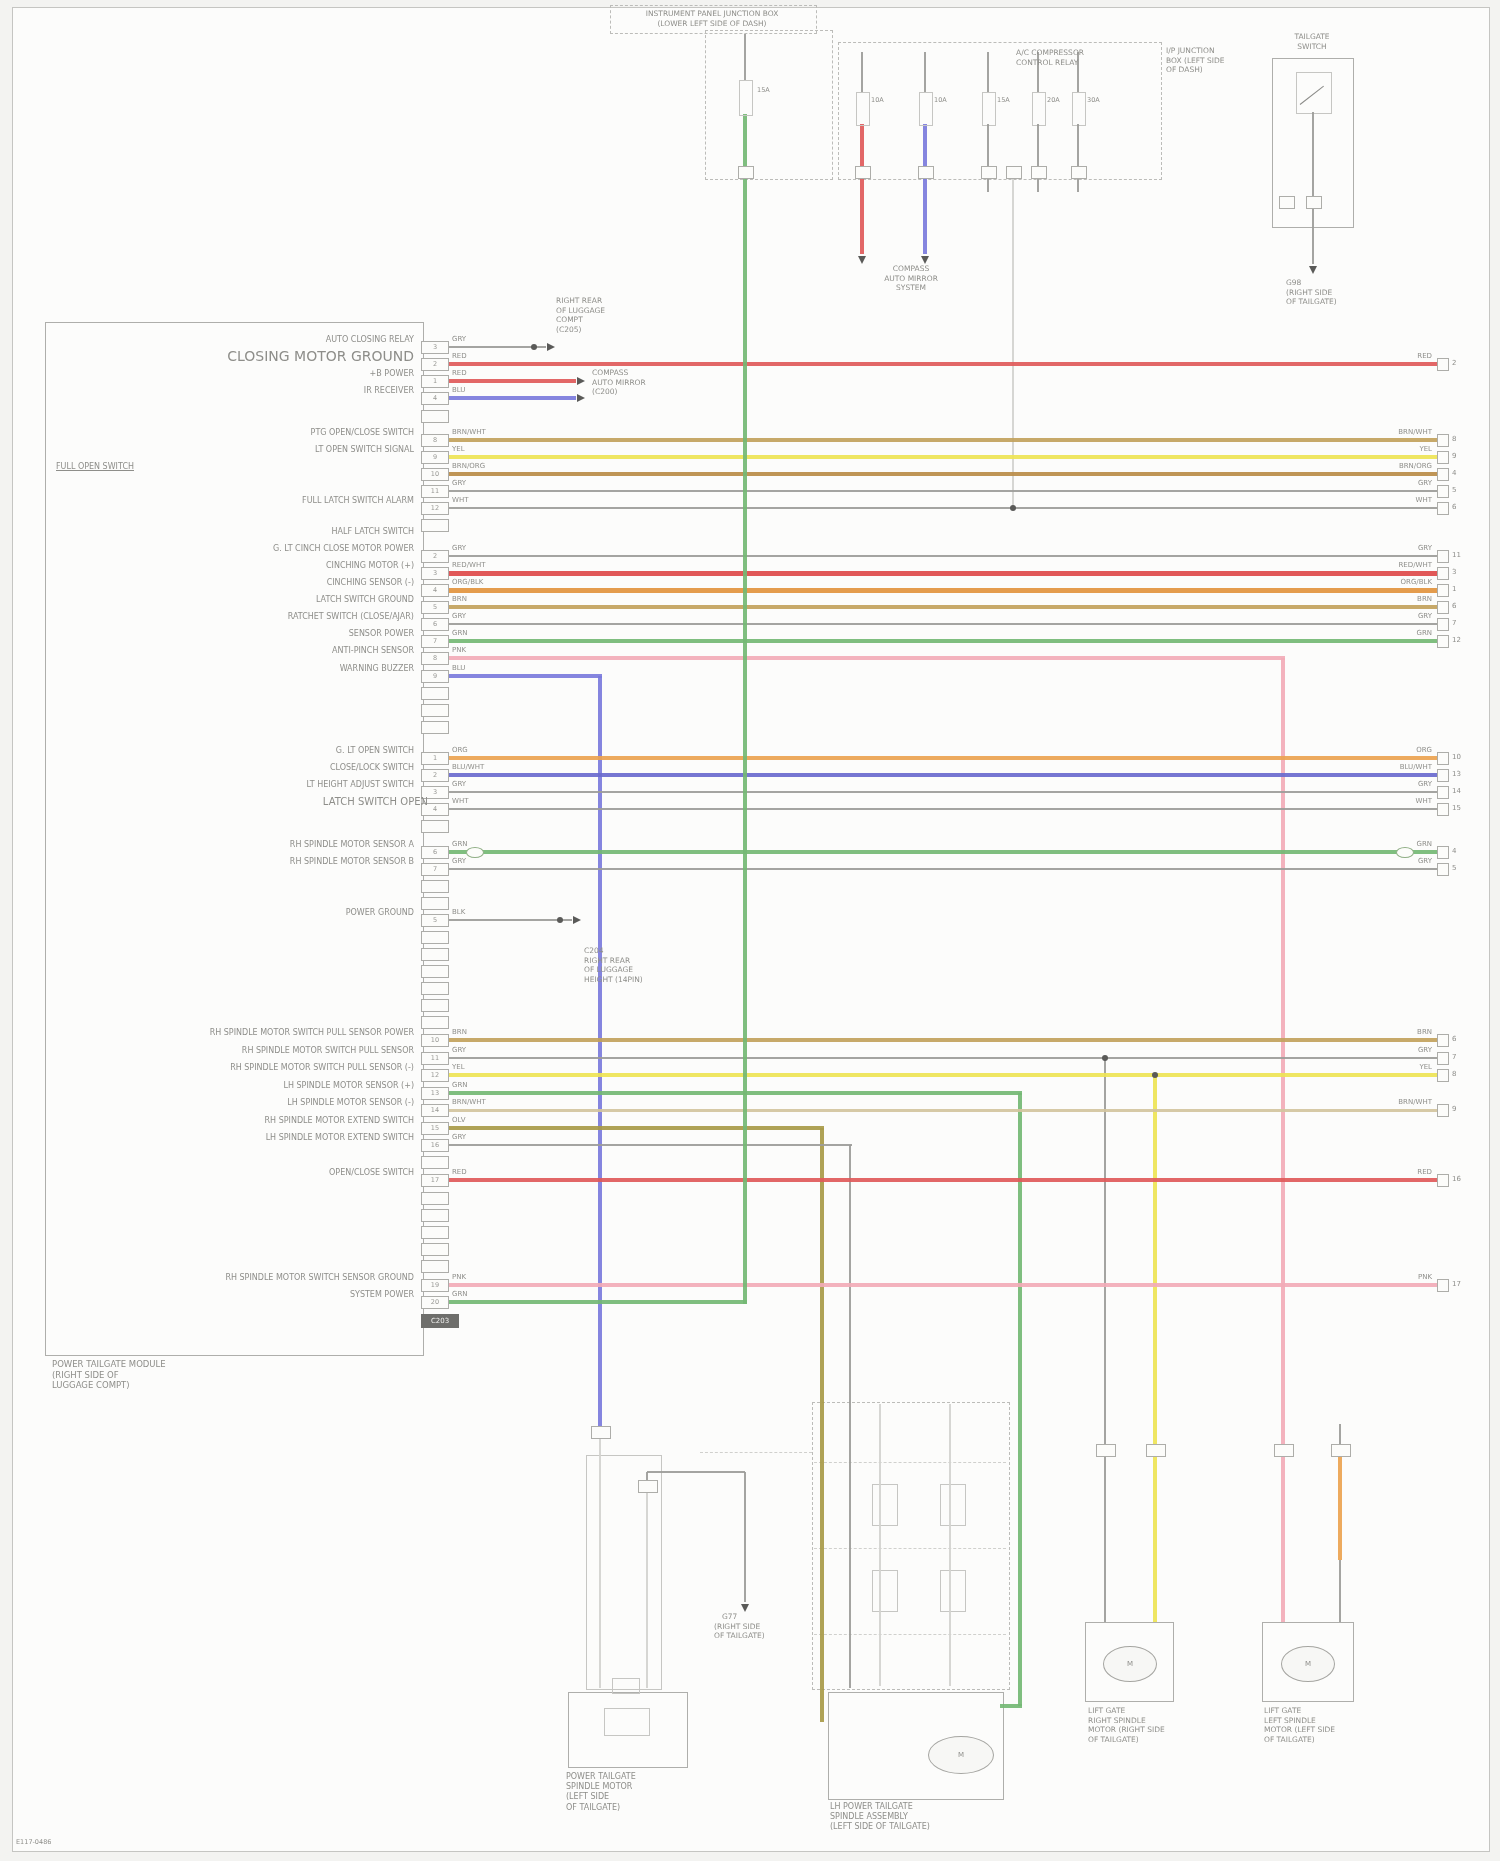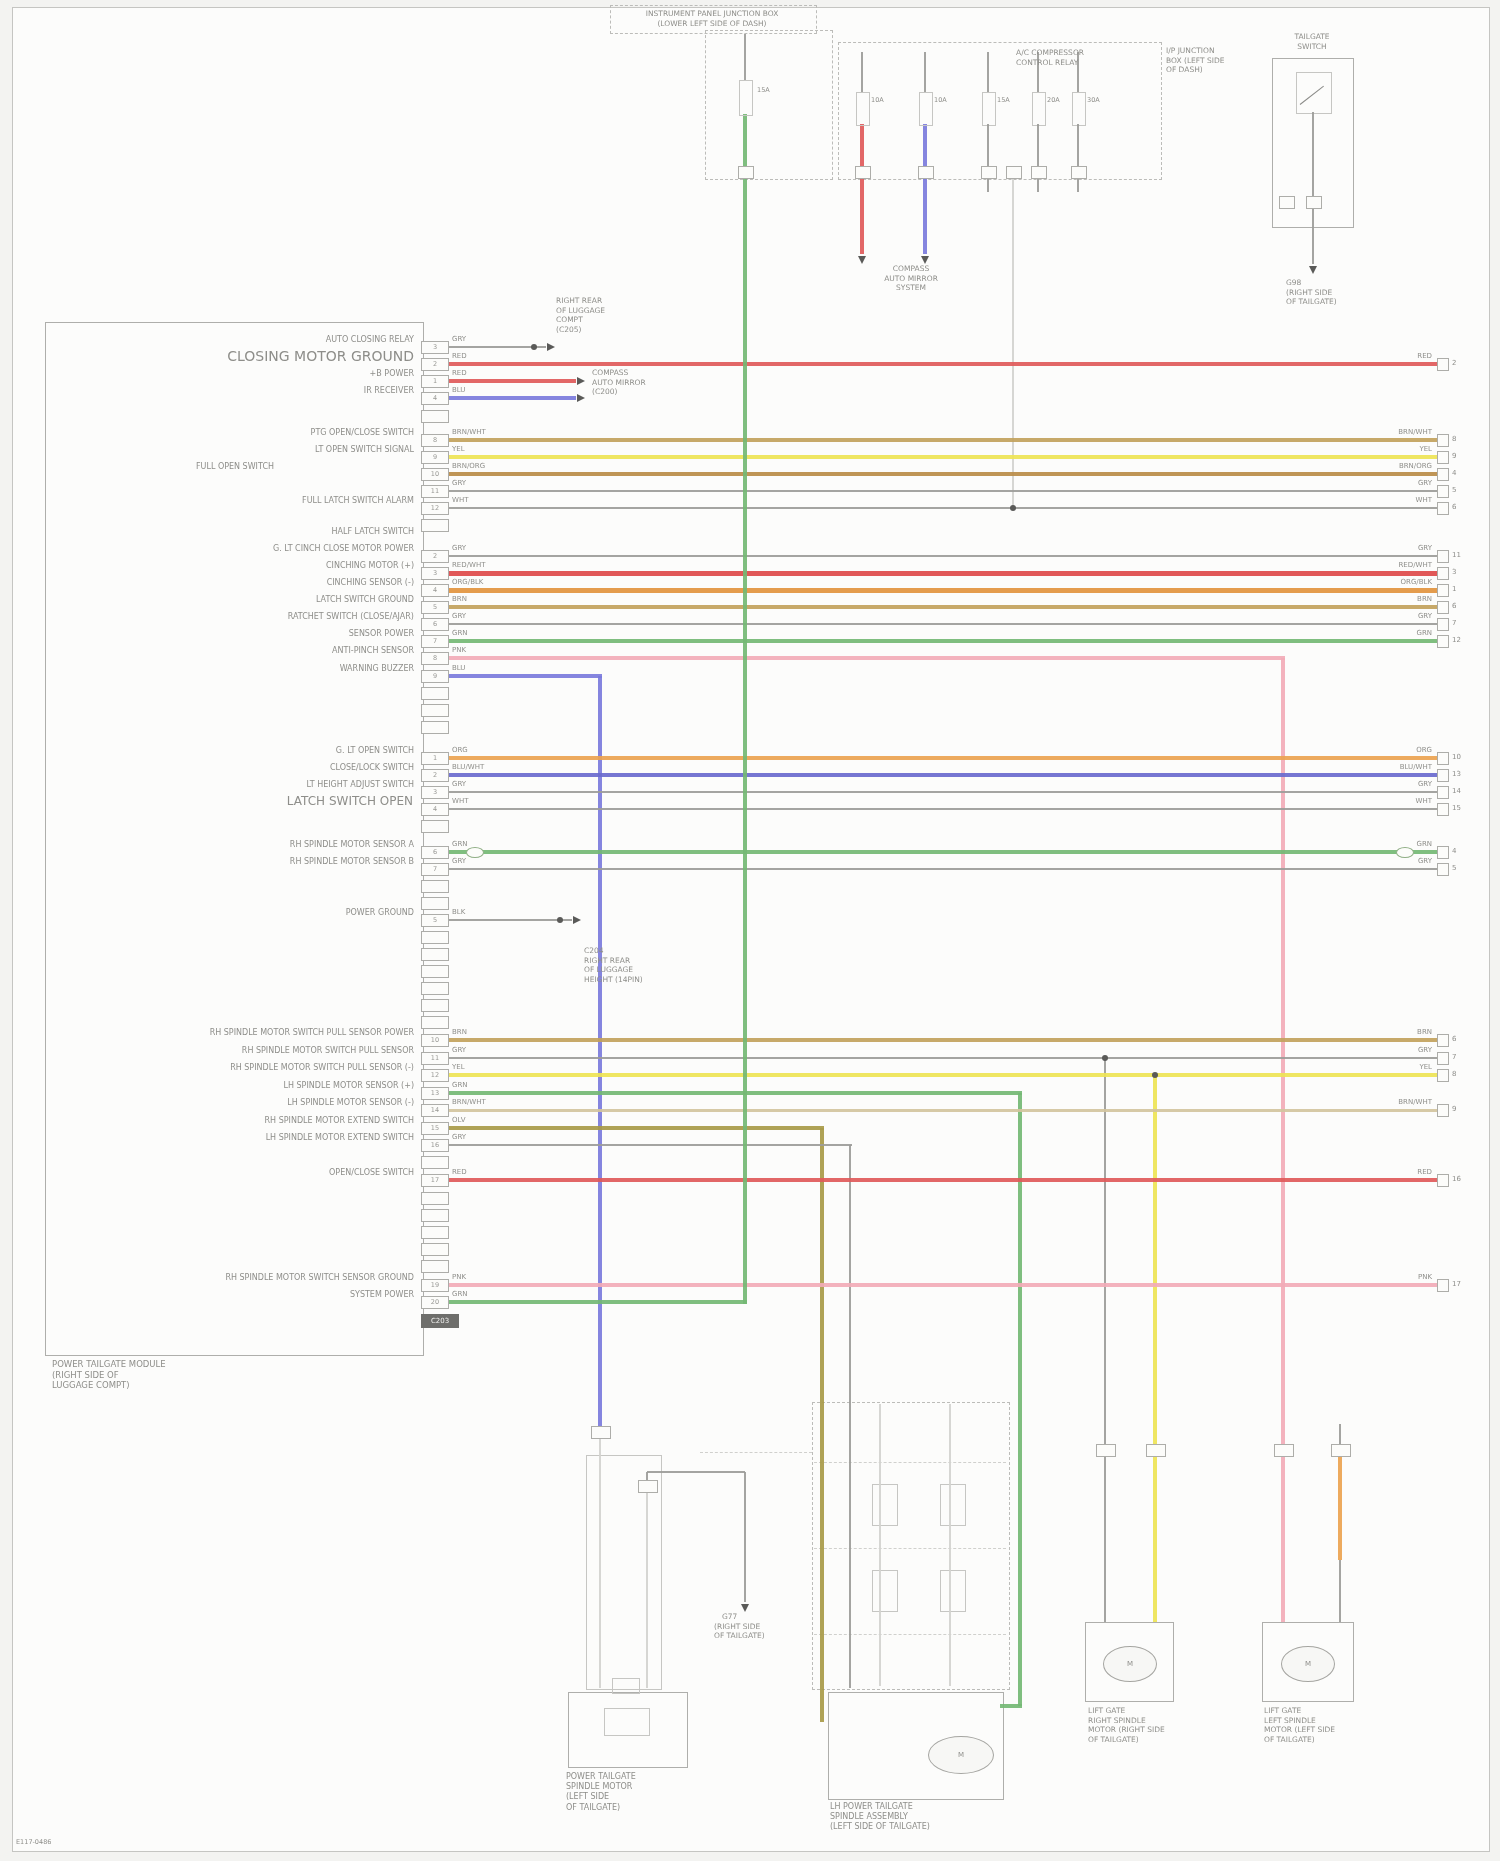--- a/index.html
+++ b/index.html
@@ -84,21 +84,21 @@
     <div class="lbl" style="left: 1452px; top: 435px; width: 18px; text-align: left; font-size: 7px;">8</div>
     <div class="wire" style="left: 447px; top: 455px; width: 998px; height: 4px; background: rgb(238, 228, 85);"></div>
     <div class="pin" style="left: 421px; top: 451px; width: 26px;">9</div>
     <div class="lbl" style="left: 56px; top: 445px; width: 358px; text-align: right; font-size: 8px;">LT OPEN SWITCH SIGNAL</div>
     <div class="lbl" style="left: 452px; top: 445px; width: 70px; text-align: left; font-size: 7px;">YEL</div>
     <div class="lbl" style="left: 1322px; top: 445px; width: 110px; text-align: right; font-size: 7px;">YEL</div>
     <div class="pin" style="left: 1437px; top: 451px; width: 10px;"></div>
     <div class="lbl" style="left: 1452px; top: 452px; width: 18px; text-align: left; font-size: 7px;">9</div>
     <div class="wire" style="left: 447px; top: 472px; width: 998px; height: 4px; background: rgb(186, 140, 72);"></div>
     <div class="pin" style="left: 421px; top: 468px; width: 26px;">10</div>
-    <div class="lbl" style="left: 56px; top: 462px; width: 358px; text-align: center; font-size: 8px;">FULL OPEN SWITCH</div>
+    <div class="lbl" style="left: 56px; top: 462px; width: 358px; text-align: left; font-size: 8px; text-decoration: underline;">FULL OPEN SWITCH</div>
     <div class="lbl" style="left: 452px; top: 462px; width: 70px; text-align: left; font-size: 7px;">BRN/ORG</div>
     <div class="lbl" style="left: 1322px; top: 462px; width: 110px; text-align: right; font-size: 7px;">BRN/ORG</div>
     <div class="pin" style="left: 1437px; top: 468px; width: 10px;"></div>
     <div class="lbl" style="left: 1452px; top: 469px; width: 18px; text-align: left; font-size: 7px;">4</div>
     <div class="wire" style="left: 447px; top: 490px; width: 998px; height: 2px; background: rgb(156, 156, 153);"></div>
     <div class="pin" style="left: 421px; top: 485px; width: 26px;">11</div>
     <div class="lbl" style="left: 56px; top: 479px; width: 358px; text-align: right; font-size: 8px; margin-top: 48px;">HALF LATCH SWITCH</div>
     <div class="lbl" style="left: 452px; top: 479px; width: 70px; text-align: left; font-size: 7px;">GRY</div>
     <div class="lbl" style="left: 1322px; top: 479px; width: 110px; text-align: right; font-size: 7px;">GRY</div>
     <div class="pin" style="left: 1437px; top: 485px; width: 10px;"></div>
@@ -178,21 +178,21 @@
     <div class="lbl" style="left: 1452px; top: 770px; width: 18px; text-align: left; font-size: 7px;">13</div>
     <div class="wire" style="left: 447px; top: 791px; width: 998px; height: 2px; background: rgb(156, 156, 153);"></div>
     <div class="pin" style="left: 421px; top: 786px; width: 26px;">3</div>
     <div class="lbl" style="left: 56px; top: 780px; width: 358px; text-align: right; font-size: 8px;">LT HEIGHT ADJUST SWITCH</div>
     <div class="lbl" style="left: 452px; top: 780px; width: 70px; text-align: left; font-size: 7px;">GRY</div>
     <div class="lbl" style="left: 1322px; top: 780px; width: 110px; text-align: right; font-size: 7px;">GRY</div>
     <div class="pin" style="left: 1437px; top: 786px; width: 10px;"></div>
     <div class="lbl" style="left: 1452px; top: 787px; width: 18px; text-align: left; font-size: 7px;">14</div>
     <div class="wire" style="left: 447px; top: 808px; width: 998px; height: 2px; background: rgb(156, 156, 153);"></div>
     <div class="pin" style="left: 421px; top: 803px; width: 26px;">4</div>
-    <div class="lbl" style="left: 55px; top: 797px; width: 358px; text-align: right; font-size: 12px;">LATCH SWITCH OPEN</div>
+    <div class="lbl" style="left: 70px; top: 797px; width: 358px; text-align: right; font-size: 10px;">LATCH SWITCH OPEN</div>
     <div class="lbl" style="left: 452px; top: 797px; width: 70px; text-align: left; font-size: 7px;">WHT</div>
     <div class="lbl" style="left: 1322px; top: 797px; width: 110px; text-align: right; font-size: 7px;">WHT</div>
     <div class="pin" style="left: 1437px; top: 803px; width: 10px;"></div>
     <div class="lbl" style="left: 1452px; top: 804px; width: 18px; text-align: left; font-size: 7px;">15</div>
     <div class="wire" style="left: 447px; top: 850px; width: 998px; height: 4px; background: rgb(116, 184, 116);"></div>
     <div class="pin" style="left: 421px; top: 846px; width: 26px;">6</div>
     <div class="lbl" style="left: 56px; top: 840px; width: 358px; text-align: right; font-size: 8px;">RH SPINDLE MOTOR SENSOR A</div>
     <div class="lbl" style="left: 452px; top: 840px; width: 70px; text-align: left; font-size: 7px;">GRN</div>
     <div class="lbl" style="left: 1322px; top: 840px; width: 110px; text-align: right; font-size: 7px;">GRN</div>
     <div class="pin" style="left: 1437px; top: 846px; width: 10px;"></div>

